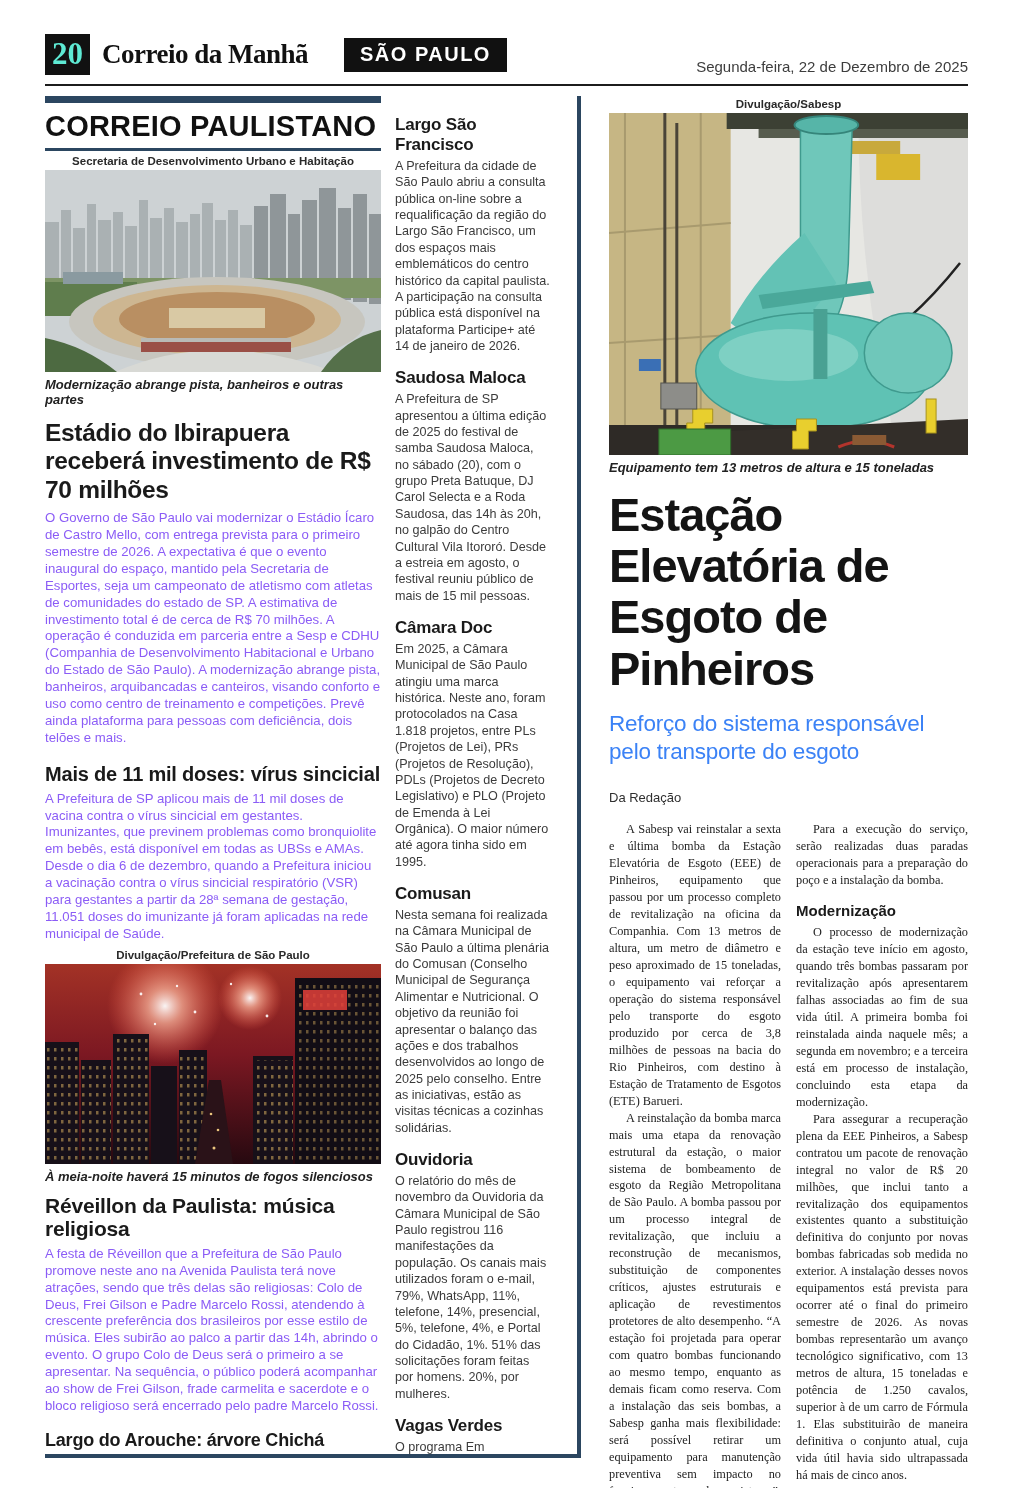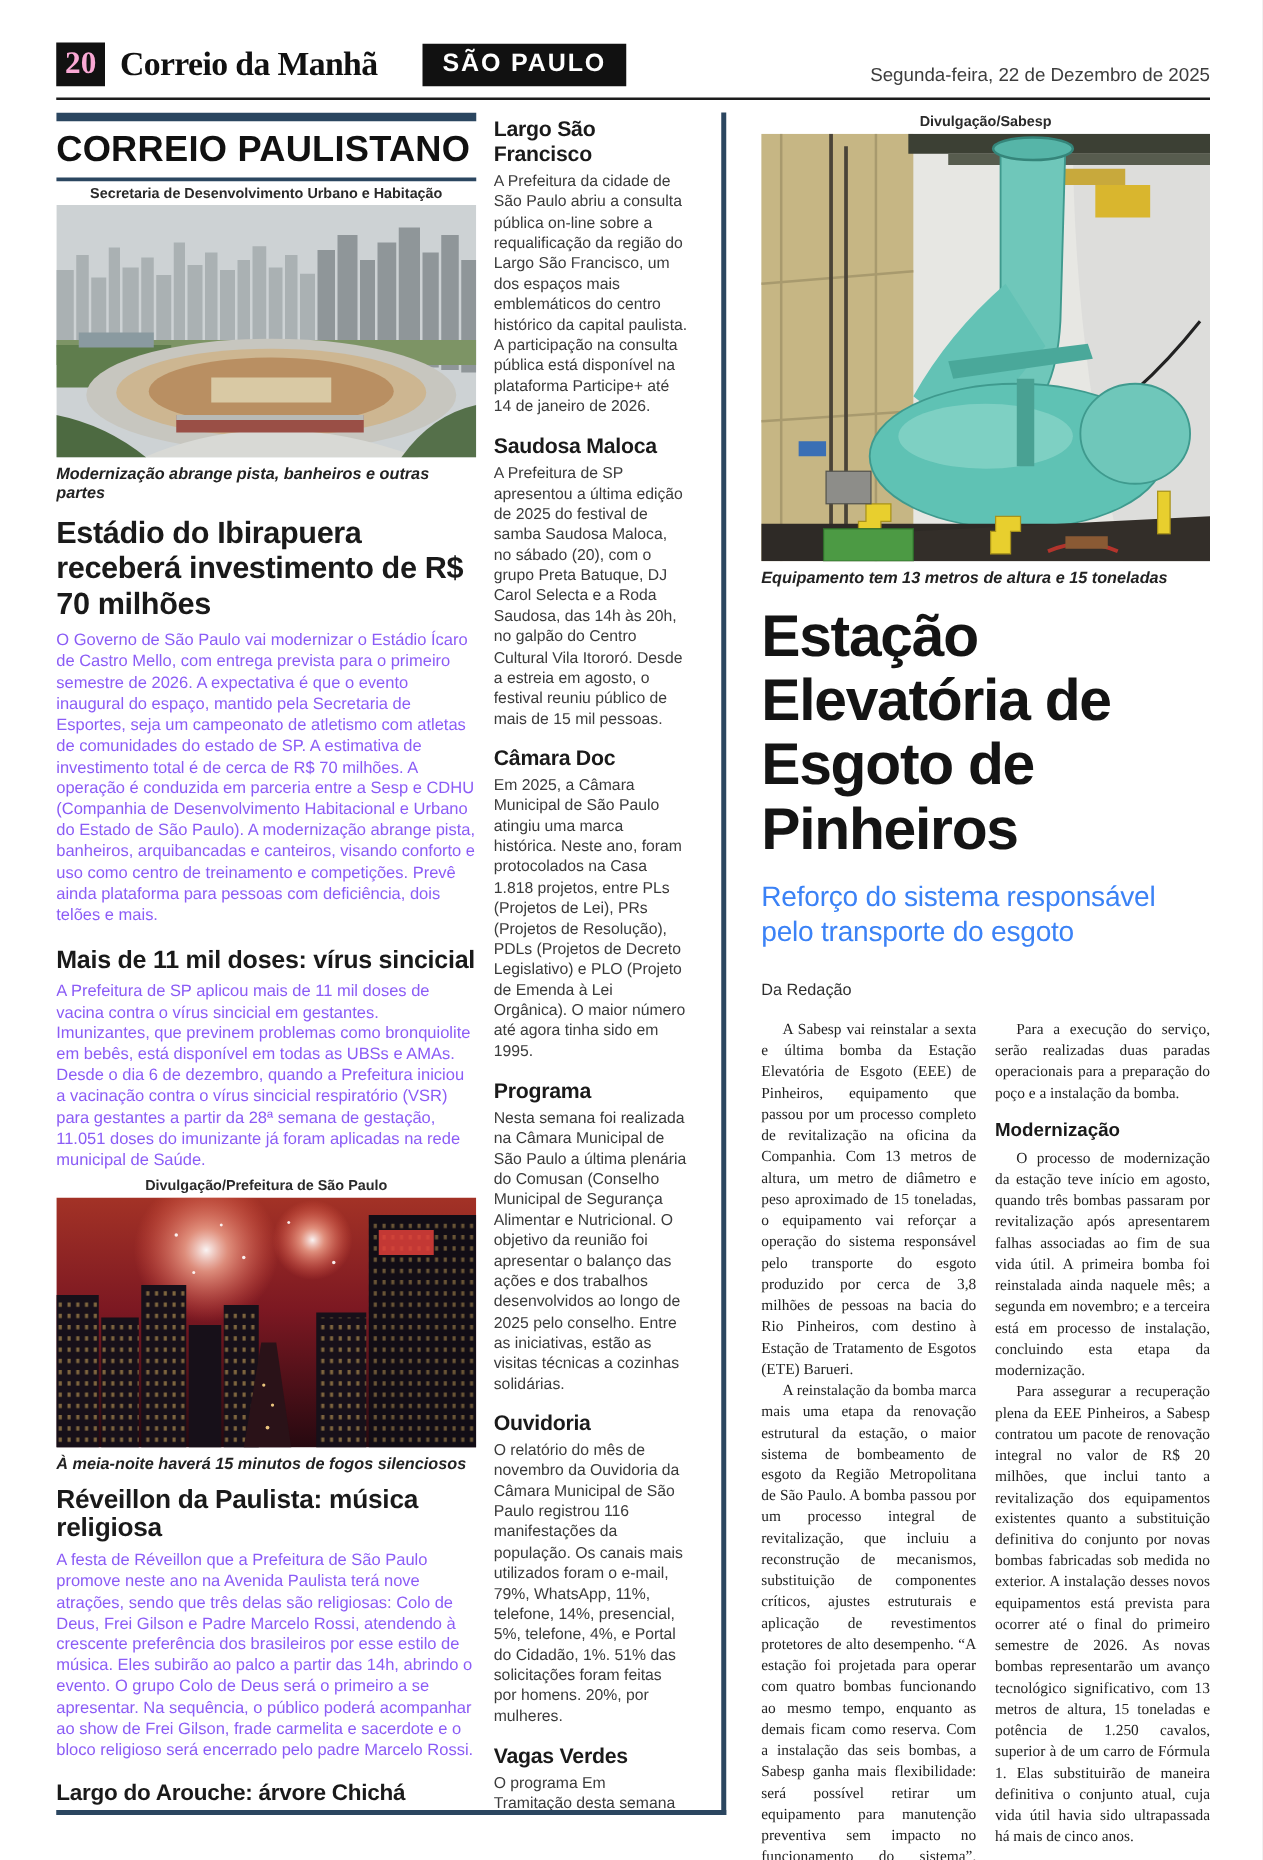--- a/index.html
+++ b/index.html
@@ -14,44 +14,44 @@
   }
   
   .topbar{
     margin:34px 42px 0 45px;
     display:flex;justify-content:space-between;align-items:flex-end;
     border-bottom:2px solid #1c1c1c;
     padding-bottom:9px;
   }
   .topbar-left{display:flex;align-items:center;gap:12px;}
   .pagenum{
-    background:#111;color:#f9a8d4;
+    background:#111;color:#5eead4;
     font-family:"Liberation Serif",serif;font-weight:bold;
-    font-size:25px;line-height:1;padding:4px 7px 6px;
+    font-size:31px;line-height:1;padding:4px 7px 6px;
   }
   .masthead{
     font-family:"Liberation Serif",serif;font-weight:bold;
     font-size:27px;color:#111;letter-spacing:-0.5px;white-space:nowrap;
   }
   .section-badge{
     background:#111;color:#fff;font-weight:bold;
     font-size:20px;letter-spacing:1.5px;
     padding:5px 16px 6px;margin-left:24px;white-space:nowrap;
   }
   .issue-date{font-size:15px;color:#3d3d3d;}
   
   .content{display:flex;margin:10px 42px 0 45px;}
   .left-block{
     width:532px;height:1358px;overflow:hidden;
     border-right:4px solid #2b4660;
     border-bottom:4px solid #2b4660;
     display:flex;flex:none;
   }
   .col-left{width:336px;flex:none;}
-  .col-mid{flex:1;padding:2px 27px 0 14px;}
+  .col-mid{flex:1;padding:2px 27px 0 14px;margin-top:15px;}
   .right-col{flex:1;padding-left:28px;}
   
   .credit{font-size:11.5px;font-weight:bold;color:#2a2a2a;text-align:center;margin:2px 0 3px;}
   .caption{font-size:13px;font-style:italic;font-weight:bold;color:#222;margin:5px 0 0;}
   .body-sans{font-size:13.2px;line-height:1.28;color:#8b5cf6;margin:6px 0 0;}
   .photo{display:block;width:100%;}
   
   .banner{
     border-top:7px solid #2b4660;
     border-bottom:3px solid #2b4660;
@@ -248,21 +248,21 @@
         </div>
         <div class="mid-item">
           <h3>Saudosa Maloca</h3>
           <p>A Prefeitura de SP apresentou a última edição de 2025 do festival de samba Saudosa Maloca, no sábado (20), com o grupo Preta Batuque, DJ Carol Selecta e a Roda Saudosa, das 14h às 20h, no galpão do Centro Cultural Vila Itororó. Desde a estreia em agosto, o festival reuniu público de mais de 15 mil pessoas.</p>
         </div>
         <div class="mid-item">
           <h3>Câmara Doc</h3>
           <p>Em 2025, a Câmara Municipal de São Paulo atingiu uma marca histórica. Neste ano, foram protocolados na Casa 1.818 projetos, entre PLs (Projetos de Lei), PRs (Projetos de Resolução), PDLs (Projetos de Decreto Legislativo) e PLO (Projeto de Emenda à Lei Orgânica). O maior número até agora tinha sido em 1995.</p>
         </div>
         <div class="mid-item">
-          <h3>Programa</h3>
+          <h3>Comusan</h3>
           <p>Nesta semana foi realizada na Câmara Municipal de São Paulo a última plenária do Comusan (Conselho Municipal de Segurança Alimentar e Nutricional. O objetivo da reunião foi apresentar o balanço das ações e dos trabalhos desenvolvidos ao longo de 2025 pelo conselho. Entre as iniciativas, estão as visitas técnicas a cozinhas solidárias.</p>
         </div>
         <div class="mid-item">
           <h3>Ouvidoria</h3>
           <p>O relatório do mês de novembro da Ouvidoria da Câmara Municipal de São Paulo registrou 116 manifestações da população. Os canais mais utilizados foram o e-mail, 79%, WhatsApp, 11%, telefone, 14%, presencial, 5%, telefone, 4%, e Portal do Cidadão, 1%. 51% das solicitações foram feitas por homens. 20%, por mulheres.</p>
         </div>
         <div class="mid-item">
           <h3>Vagas Verdes</h3>
           <p>O programa Em Tramitação desta semana da Câmara apresentou o PL (Projeto de Lei), de iniciativa dos vereadores Renata Falzoni (PSB), Marina Bragante (REDE), Nabil Bonduki (PT) e coautoria de diversos outros parlamentares, que autoriza a criação do Programa Vagas Verdes nas vias do município de SP.</p>
         </div>

